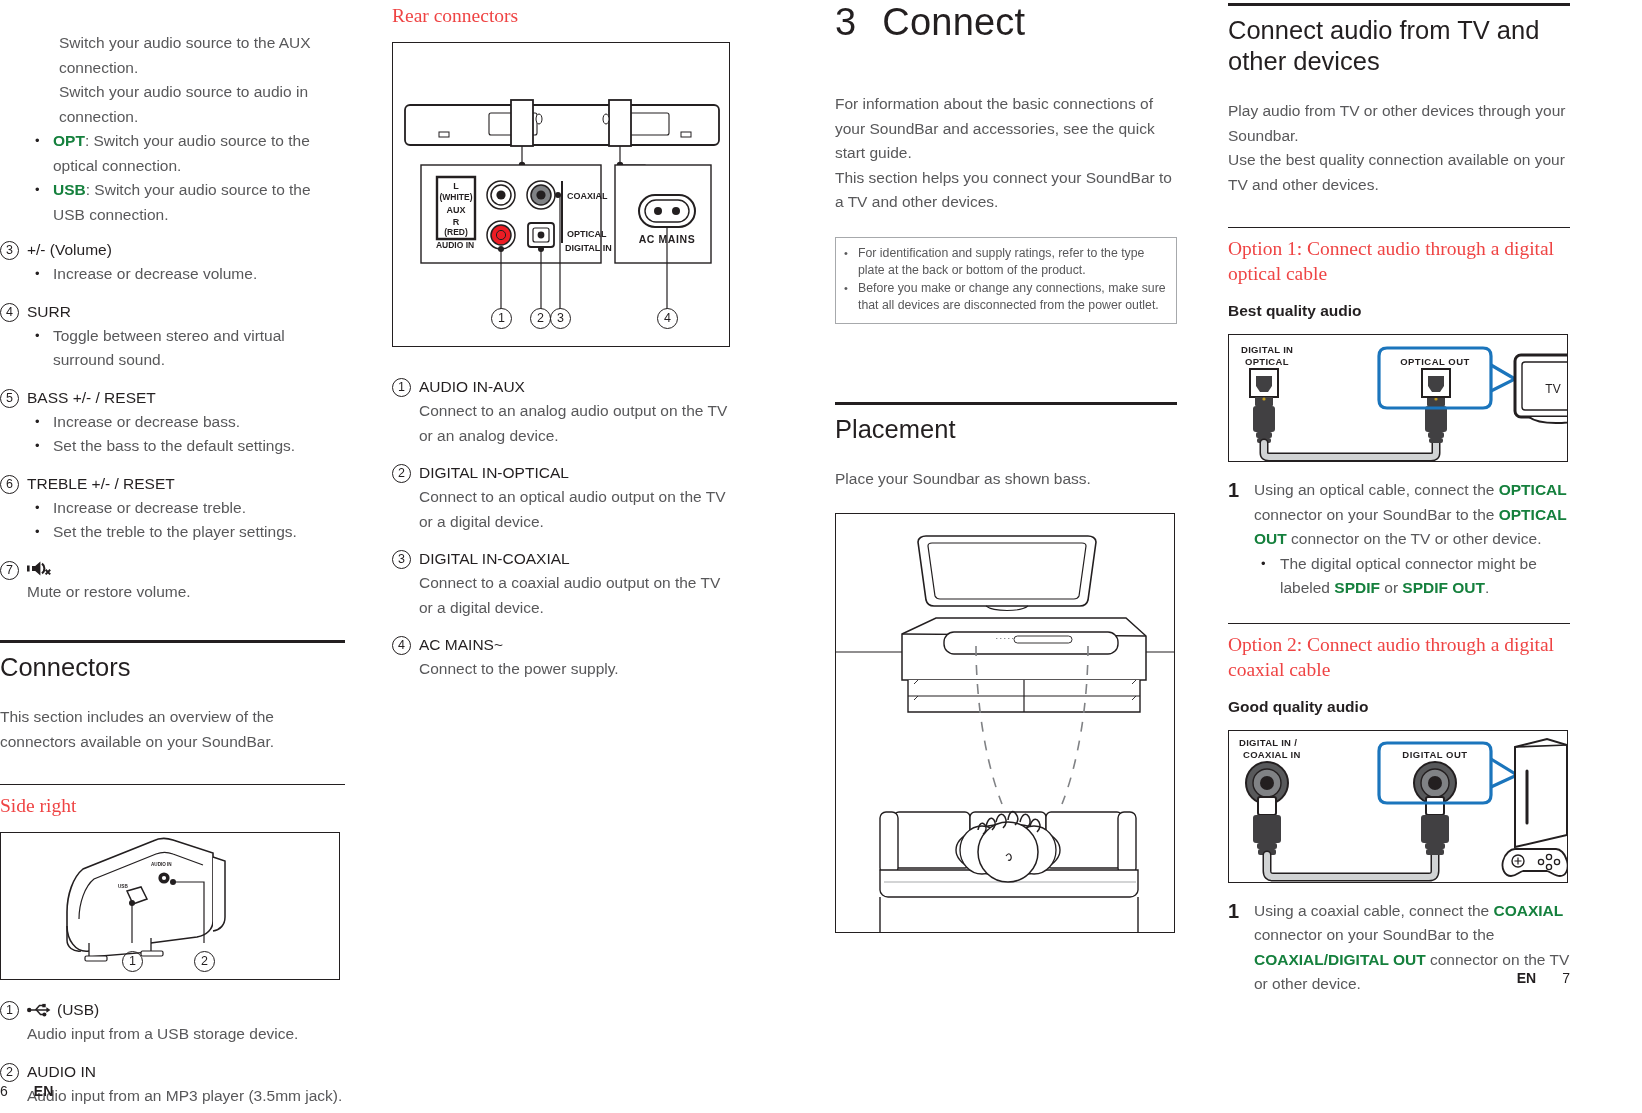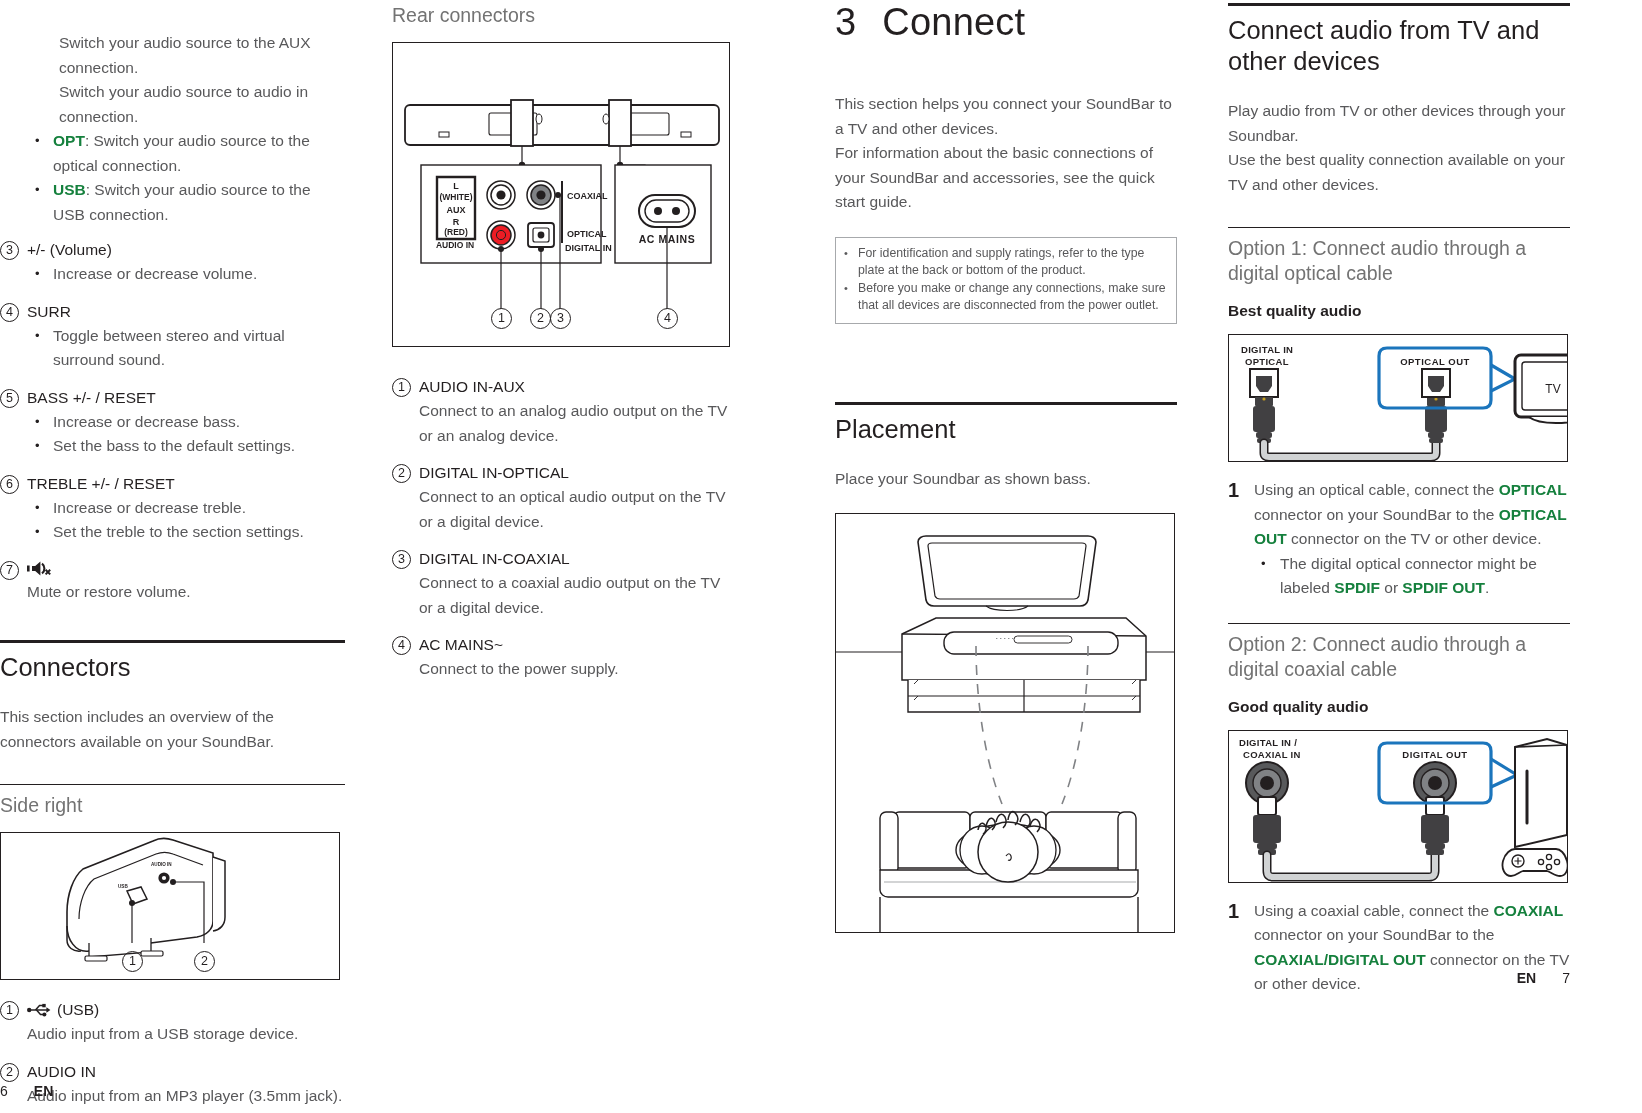--- a/index.html
+++ b/index.html
@@ -57,23 +57,24 @@
     line-height: 31px;
     margin: 0 0 22px 0;
   }
   .h2-rule {
     border-top: 1.4px solid #231f20;
     margin-bottom: 8px;
   }
   .h2 {
     font-size: 19.5px;
     font-weight: 400;
-    color: #737373;
+    color: #ef4444;
     line-height: 25px;
     margin: 0 0 14px 0;
+    font-family: Liberation Serif, serif;
   }
   .h3 {
     font-size: 15.5px;
     font-weight: 700;
     color: #231f20;
     line-height: 22px;
     margin: 0 0 12px 0;
   }
 
   
@@ -302,21 +303,21 @@
     <div class="num-item">
       <div class="circle-num">6</div>
       <div class="num-body">
         <div class="num-label">TREBLE +/- / RESET</div>
         <div class="bullet-row">
           <div class="bullet-dot">•</div>
           <div class="bullet-txt">Increase or decrease treble.</div>
         </div>
         <div class="bullet-row">
           <div class="bullet-dot">•</div>
-          <div class="bullet-txt">Set the treble to the section settings.</div>
+          <div class="bullet-txt">Set the treble to the player settings.</div>
         </div>
       </div>
     </div>
     <div class="block-gap"></div>
 
     <div class="num-item">
       <div class="circle-num">7</div>
       <div class="num-body">
         <div style="height:22px;padding-top:2px;">
           <svg width="26" height="17" viewBox="0 0 26 17">
@@ -522,22 +523,22 @@
       </div>
     </div>
   </div>
 
   <div class="col" id="col3">
     <div class="chapter-head">
       <span class="chapter-num">3</span>
       <span>Connect</span>
     </div>
 
+    <div class="body-text">For information about the basic connections of your SoundBar and accessories, see the quick start guide.</div>
     <div class="body-text">This section helps you connect your SoundBar to a TV and other devices.</div>
-    <div class="body-text">For information about the basic connections of your SoundBar and accessories, see the quick start guide.</div>
 
     <div class="note-box" style="margin-top:22px;">
       <div class="note-body">
         <div class="note-li">
           <div class="nb-dot">•</div>
           <div>For identification and supply ratings, refer to the type plate at the back or bottom of the product.</div>
         </div>
         <div class="note-li">
           <div class="nb-dot">•</div>
           <div>Before you make or change any connections, make sure that all devices are disconnected from the power outlet.</div>

